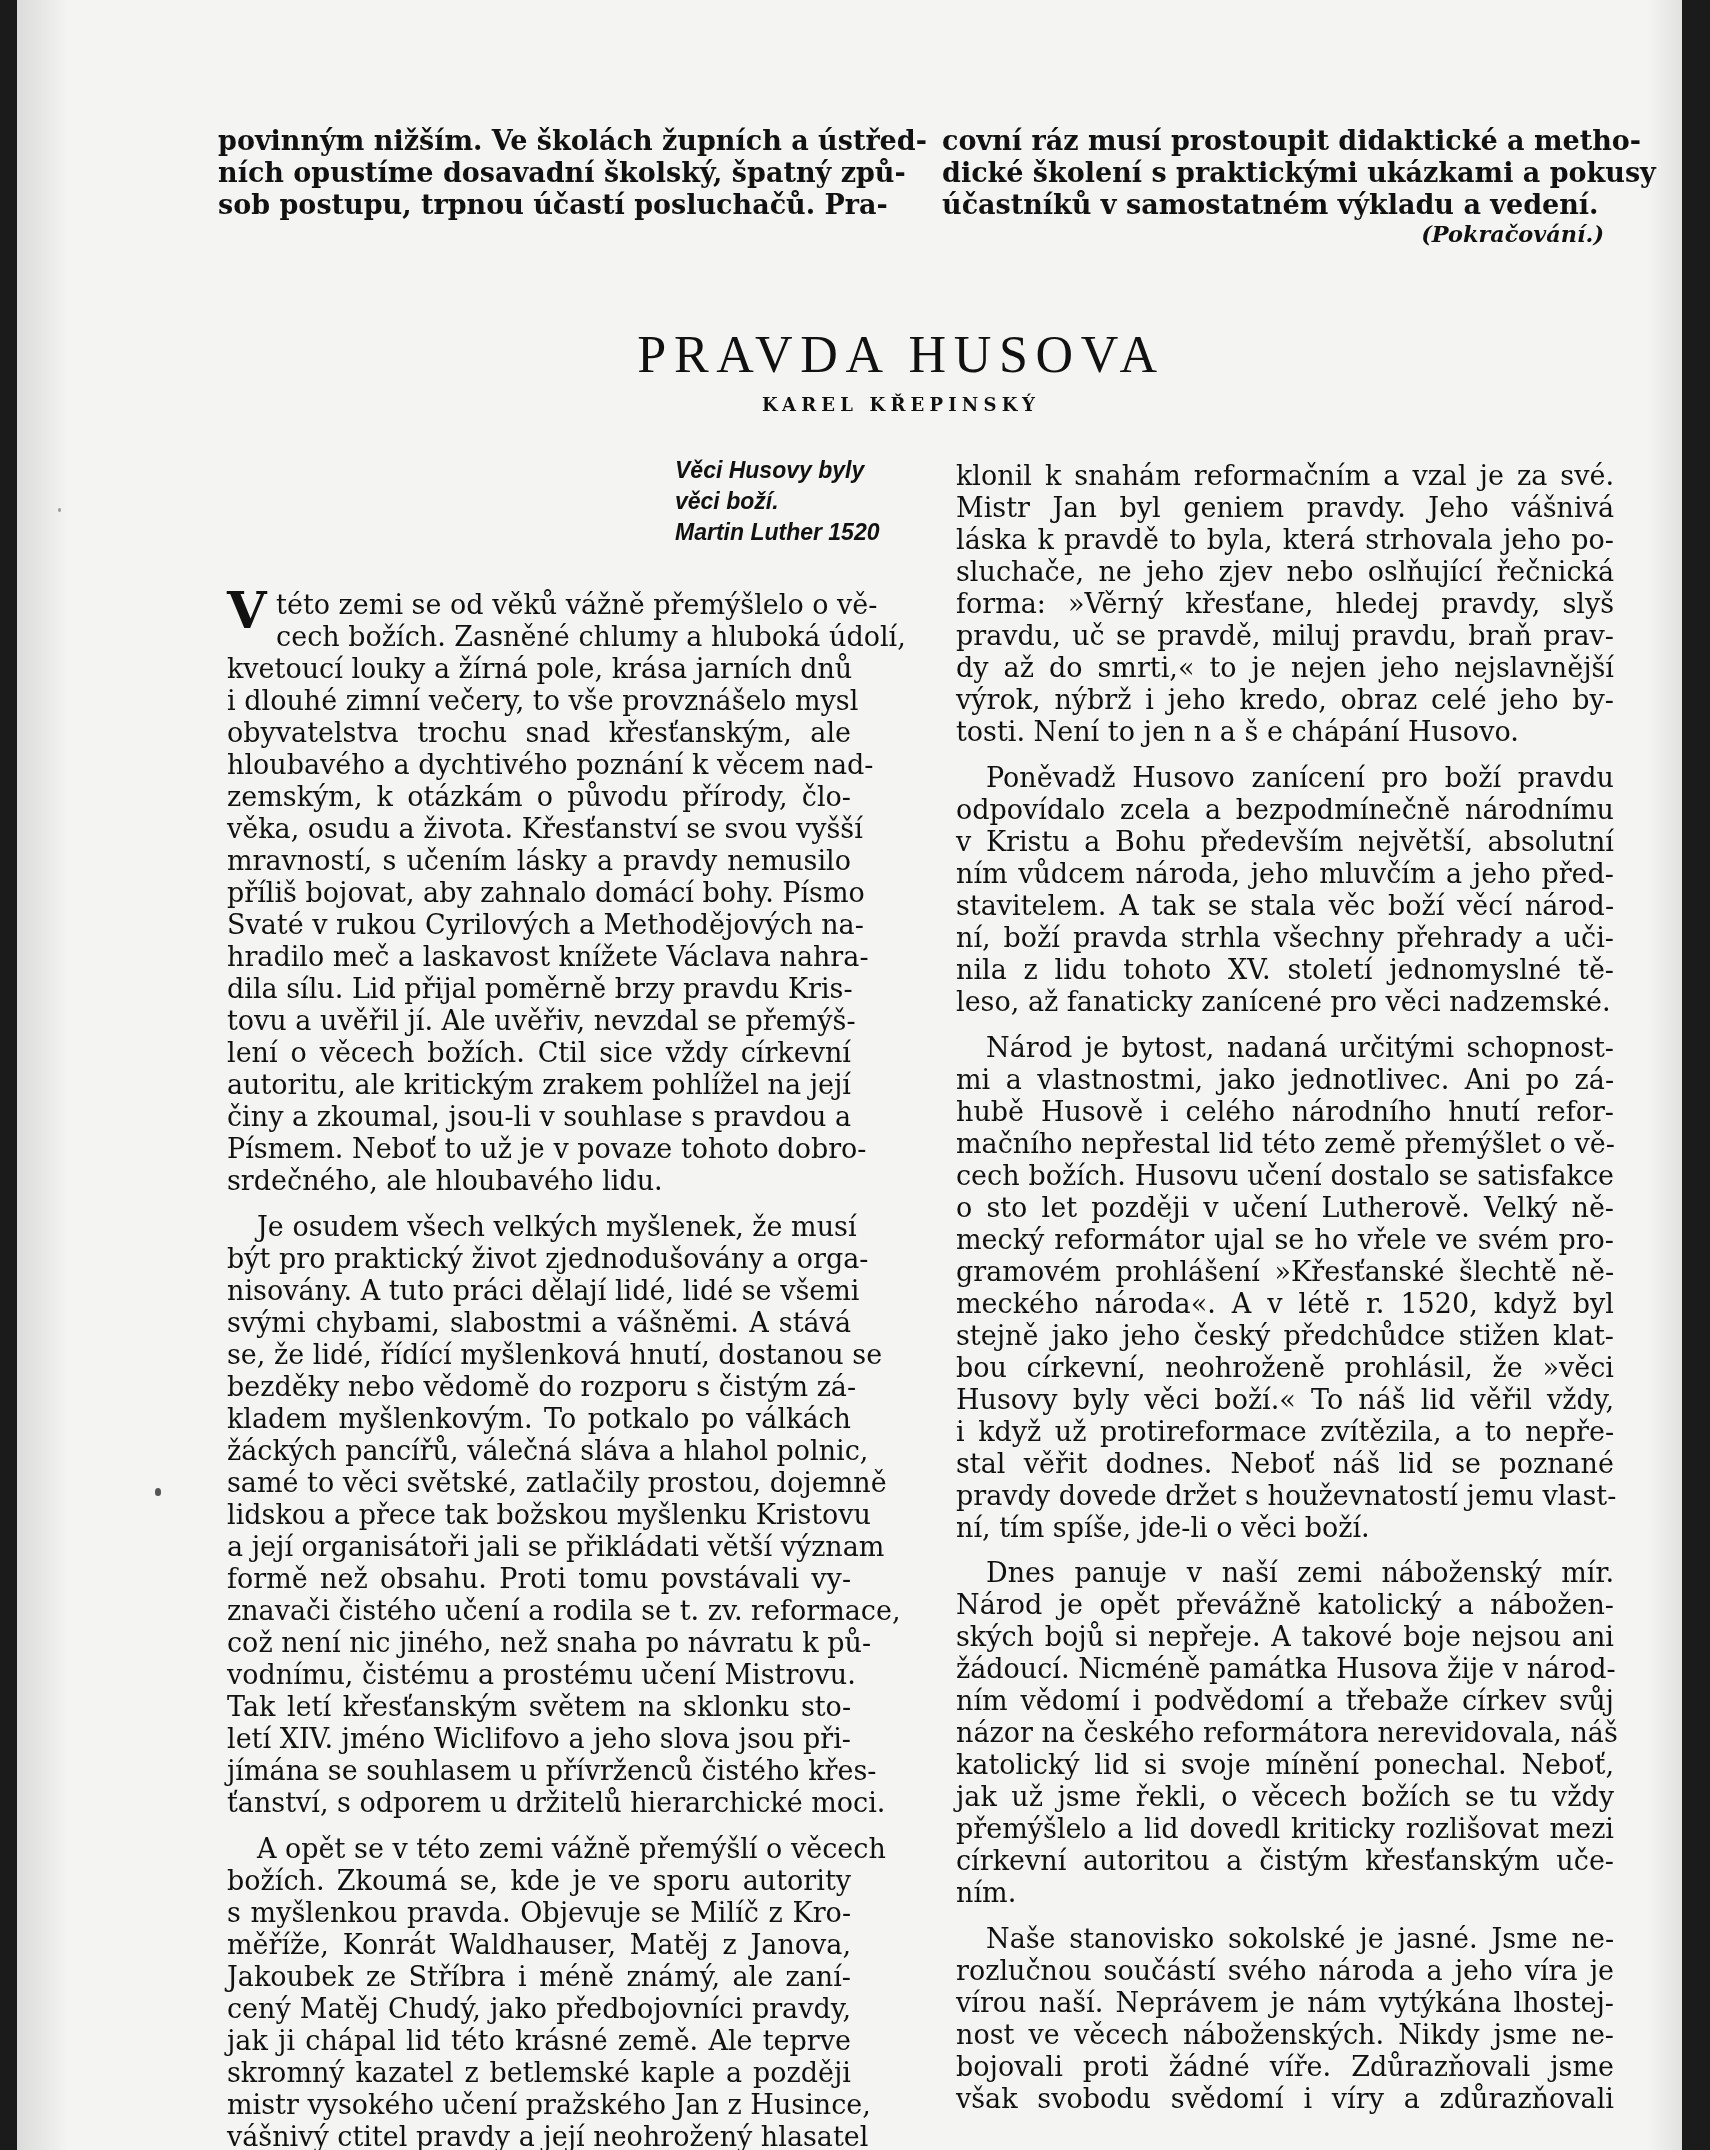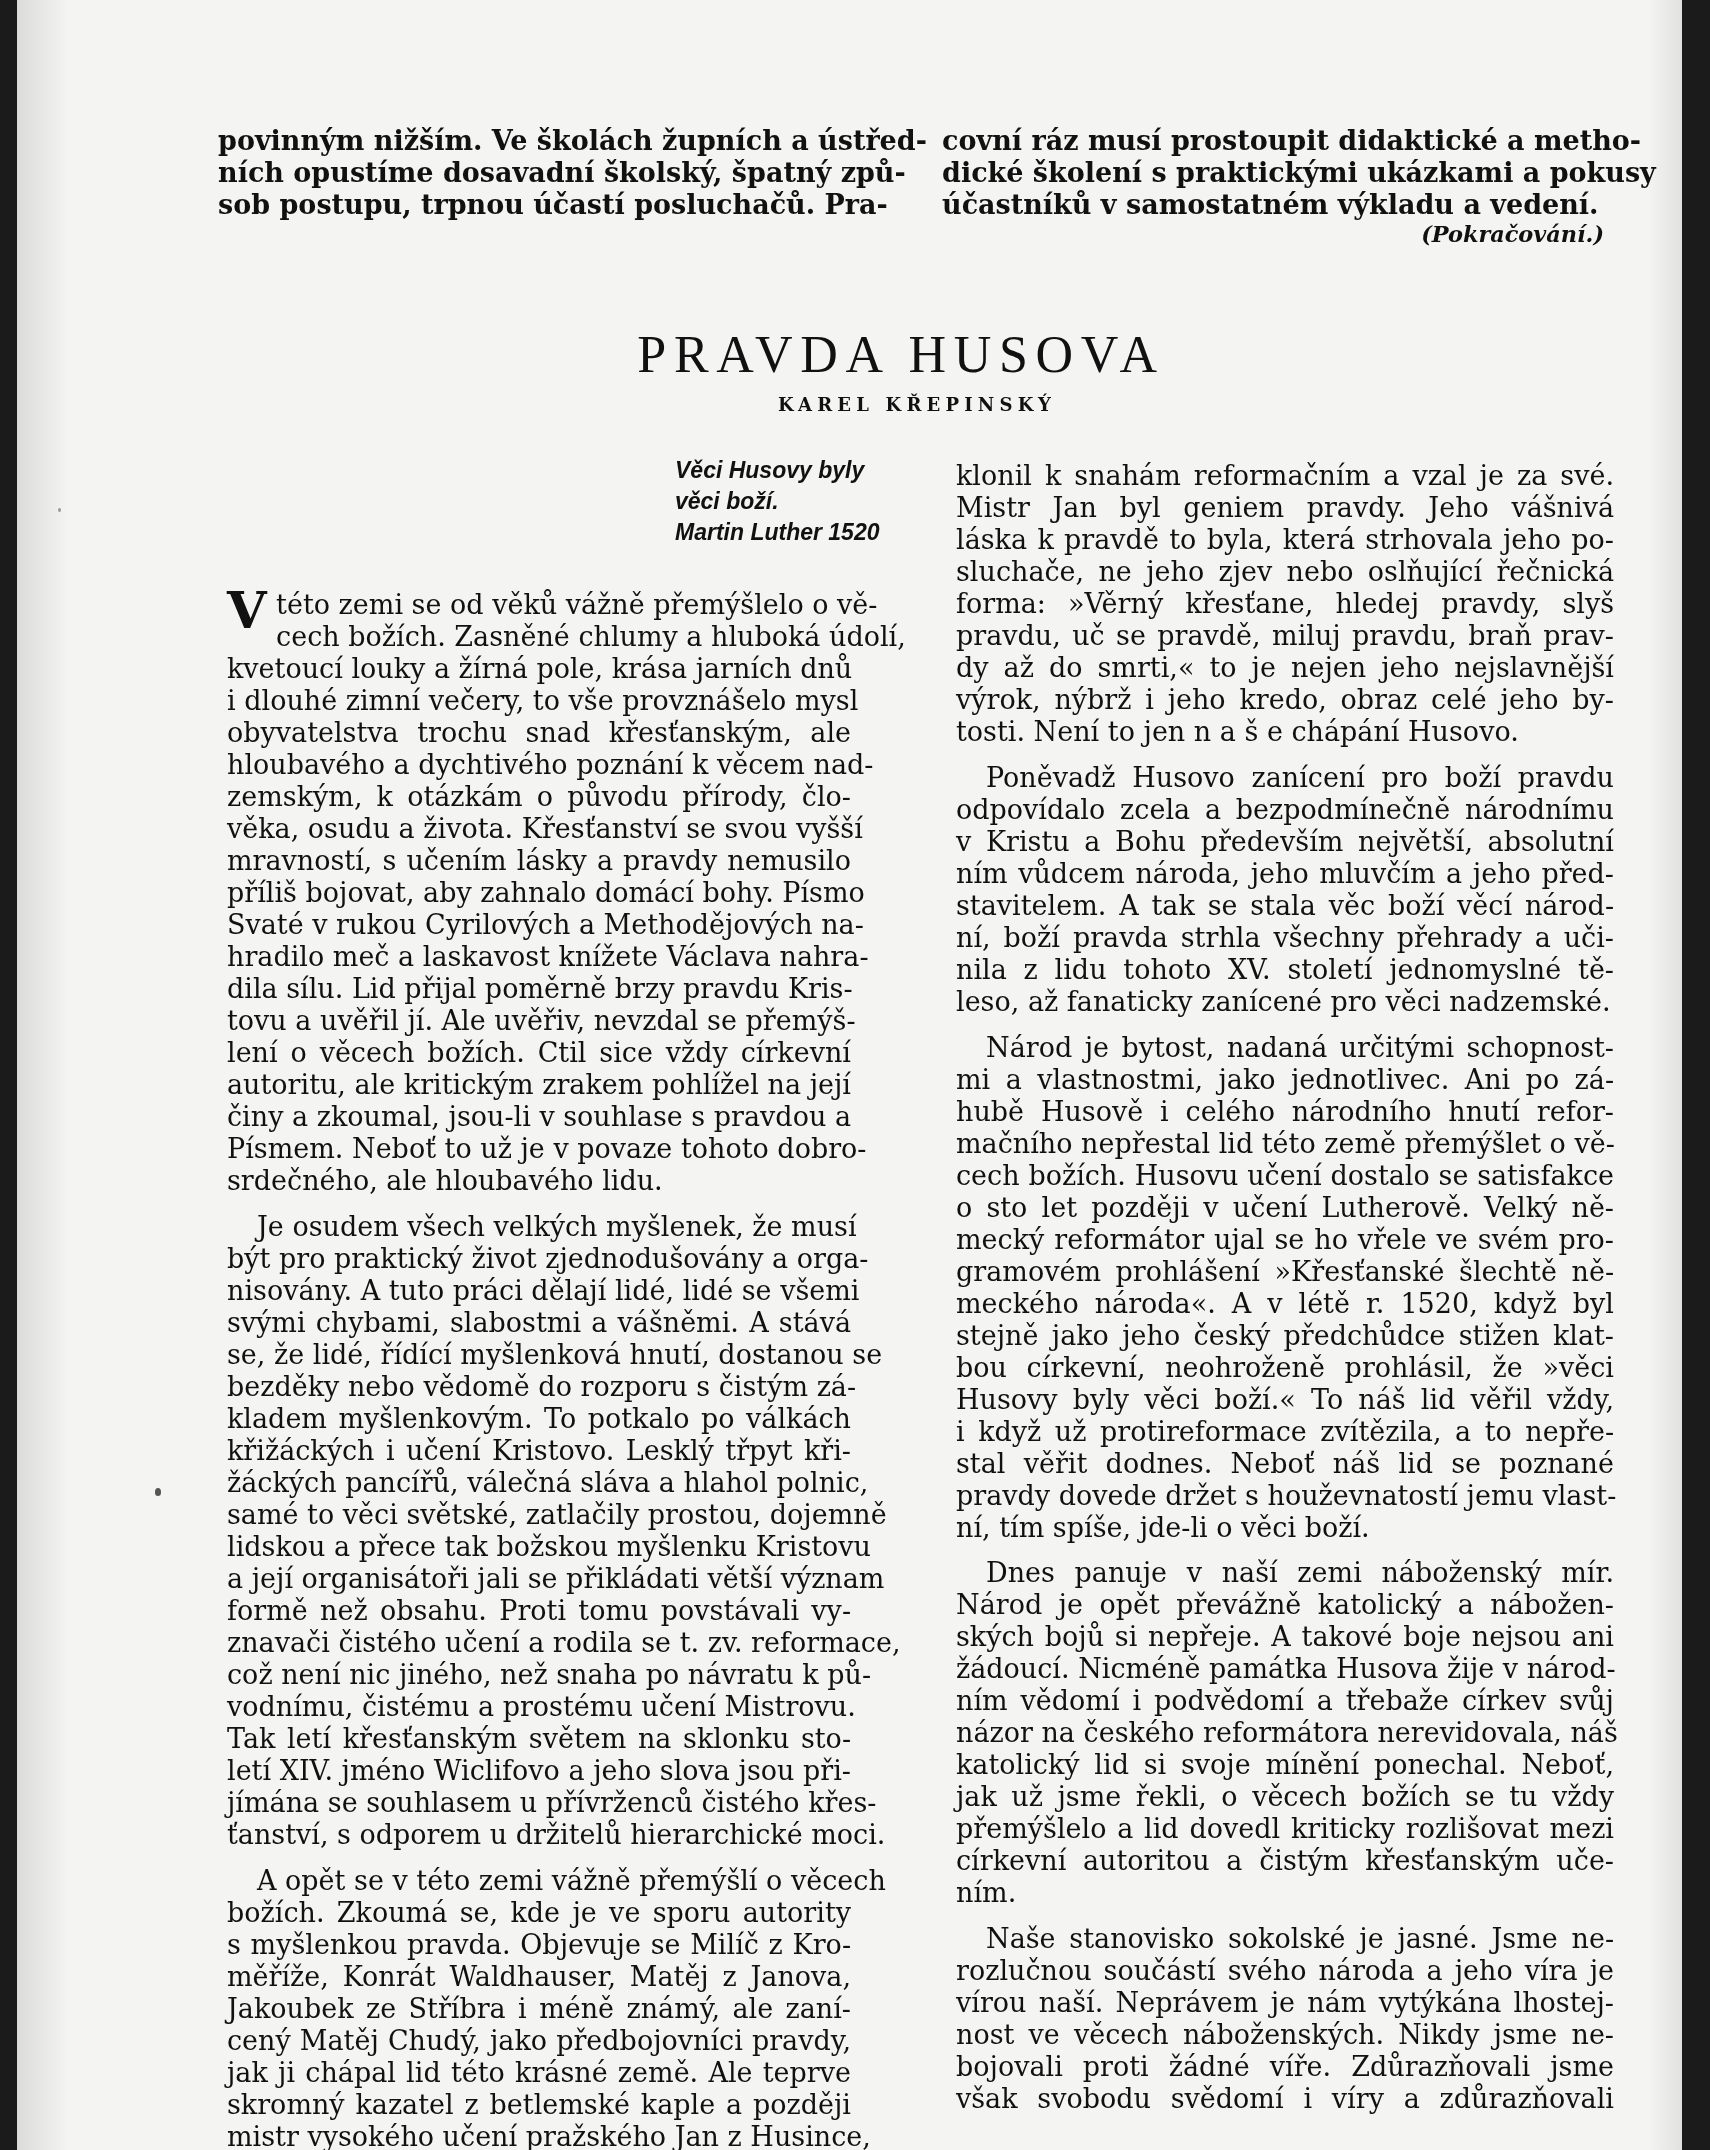--- a/index.html
+++ b/index.html
@@ -42,21 +42,21 @@
   }
 
   .title {
     position: absolute; left: 0; width: 100%; top: 325px;
     text-align: center;
     font-family: "Liberation Serif", "DejaVu Serif", serif;
     font-size: 52px; letter-spacing: 7.7px; font-weight: normal;
     padding-left: 103px; box-sizing: border-box;
   }
   .author {
-    position: absolute; left: 16px; width: 100%; top: 394px;
+    position: absolute; left: 0; width: 100%; top: 394px;
     text-align: center;
     font-size: 18px; letter-spacing: 5.2px; font-weight: bold;
     padding-left: 103px; box-sizing: border-box;
   }
   .epigraph {
     position: absolute; left: 658px; top: 455px; width: 267px;
     font-family: Liberation Sans, sans-serif;
     font-style: italic; font-weight: bold;
     font-size: 23px; line-height: 31px;
   }
@@ -126,21 +126,20 @@
         <span class="line last">srdečného, ale hloubavého lidu.</span>
       </p>
       <p class="gap">
         <span class="line" style="padding-left: 30px;">Je osudem všech velkých myšlenek, že musí</span>
         <span class="line">být pro praktický život zjednodušovány a orga-</span>
         <span class="line">nisovány. A tuto práci dělají lidé, lidé se všemi</span>
         <span class="line">svými chybami, slabostmi a vášněmi. A stává</span>
         <span class="line">se, že lidé, řídící myšlenková hnutí, dostanou se</span>
         <span class="line">bezděky nebo vědomě do rozporu s čistým zá-</span>
         <span class="line">kladem myšlenkovým. To potkalo po válkách</span>
-        <span class="line">křižáckých i učení Kristovo. Lesklý třpyt kři-</span>
         <span class="line">žáckých pancířů, válečná sláva a hlahol polnic,</span>
         <span class="line">samé to věci světské, zatlačily prostou, dojemně</span>
         <span class="line">lidskou a přece tak božskou myšlenku Kristovu</span>
         <span class="line">a její organisátoři jali se přikládati větší význam</span>
         <span class="line">formě než obsahu. Proti tomu povstávali vy-</span>
         <span class="line">znavači čistého učení a rodila se t. zv. reformace,</span>
         <span class="line">což není nic jiného, než snaha po návratu k pů-</span>
         <span class="line">vodnímu, čistému a prostému učení Mistrovu.</span>
         <span class="line">Tak letí křesťanským světem na sklonku sto-</span>
         <span class="line">letí XIV. jméno Wiclifovo a jeho slova jsou při-</span>

